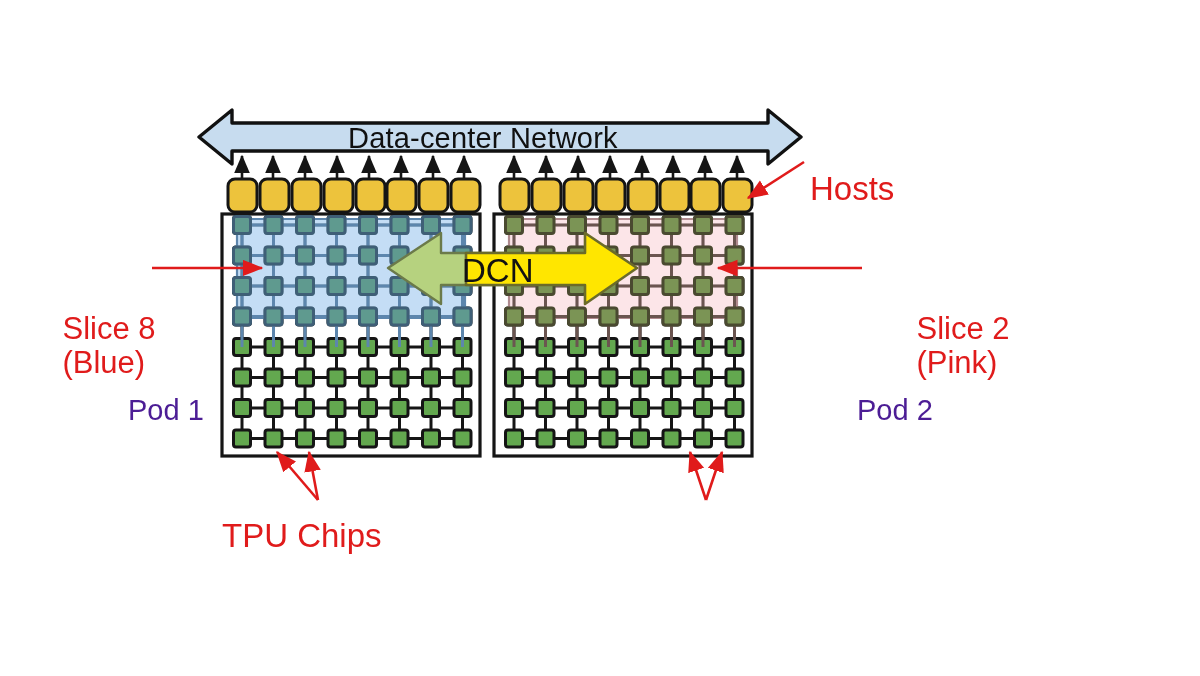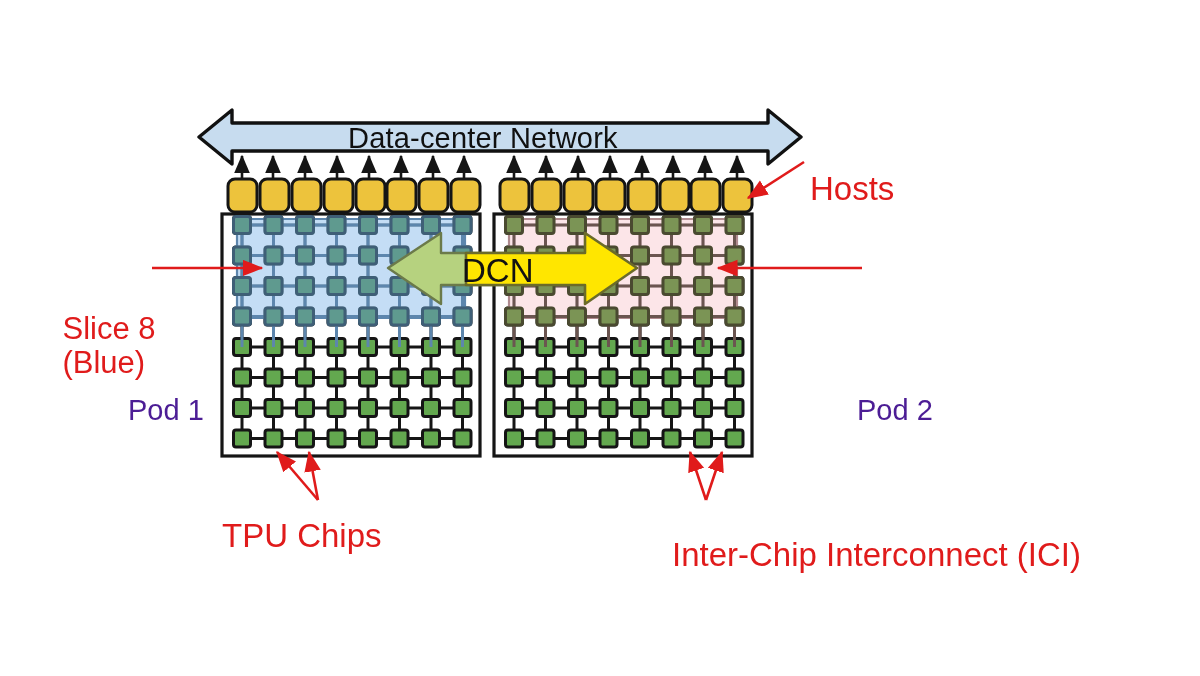--- a/index.html
+++ b/index.html
@@ -703,24 +703,27 @@
 
   <div class="banner-text" style="left:348px; top:122px;">Data-center Network</div>
 
   <div class="dcn-text" style="left:462px; top:252px;">DCN</div>
 
   <div class="lbl lbl-red" style="left:28px; top:243px;">
     <span>Slice 8</span>
     <span>(Blue)</span>
   </div>
 
+  <div class="lbl lbl-red" style="left:882px; top:243px;">
+    <span>Slice 2</span>
+    <span>(Pink)</span>
+  </div>
 
   <div class="lbl lbl-red" style="left:810px; top:137px; font-size:33px;">Hosts</div>
 
   <div class="lbl lbl-red" style="left:222px; top:484px; font-size:33px;">TPU Chips</div>
 
-  <div class="lbl lbl-red" style="left:672px; top:503px; font-size:33px;">Inter-Chip Interconnect (ICI)</div>
 
   <div class="lbl lbl-black" style="left:82px; top:394px;">Pod 1</div>
 
   <div class="lbl lbl-black" style="left:811px; top:394px;">Pod 2</div>
 
 </div>
 
 </body></html>

